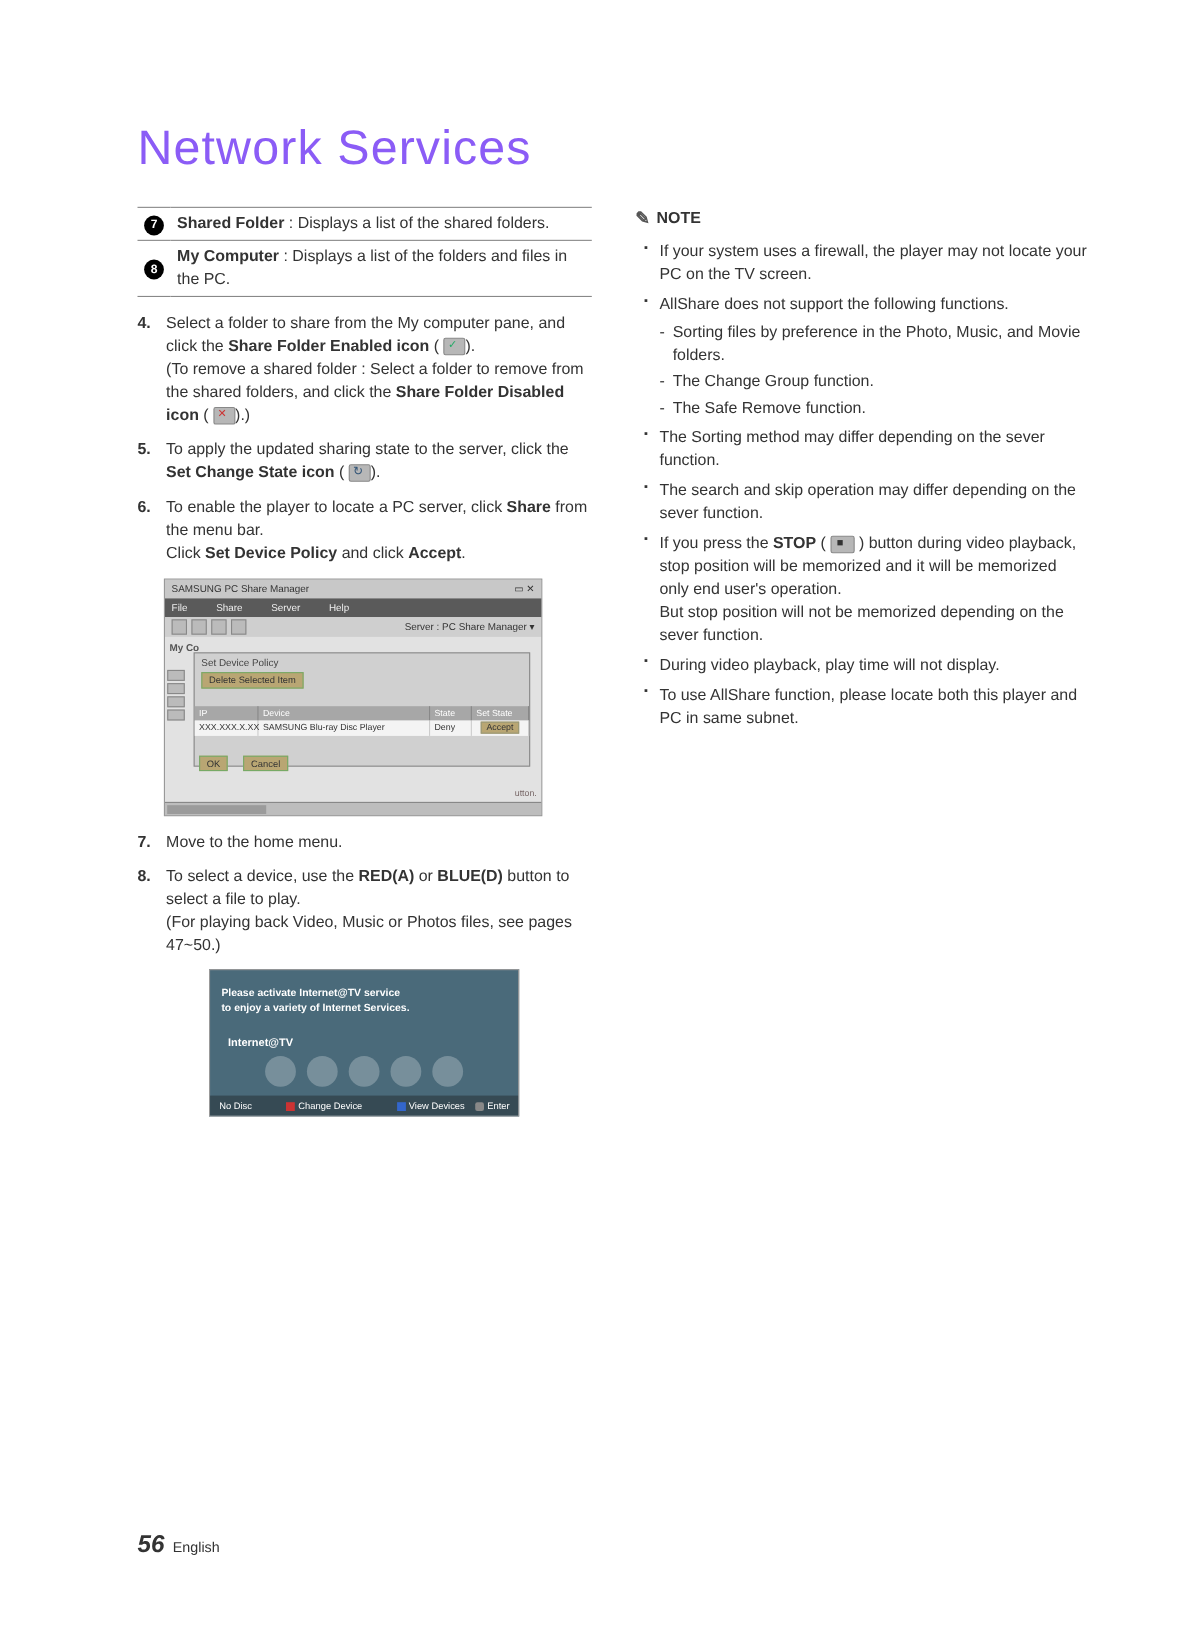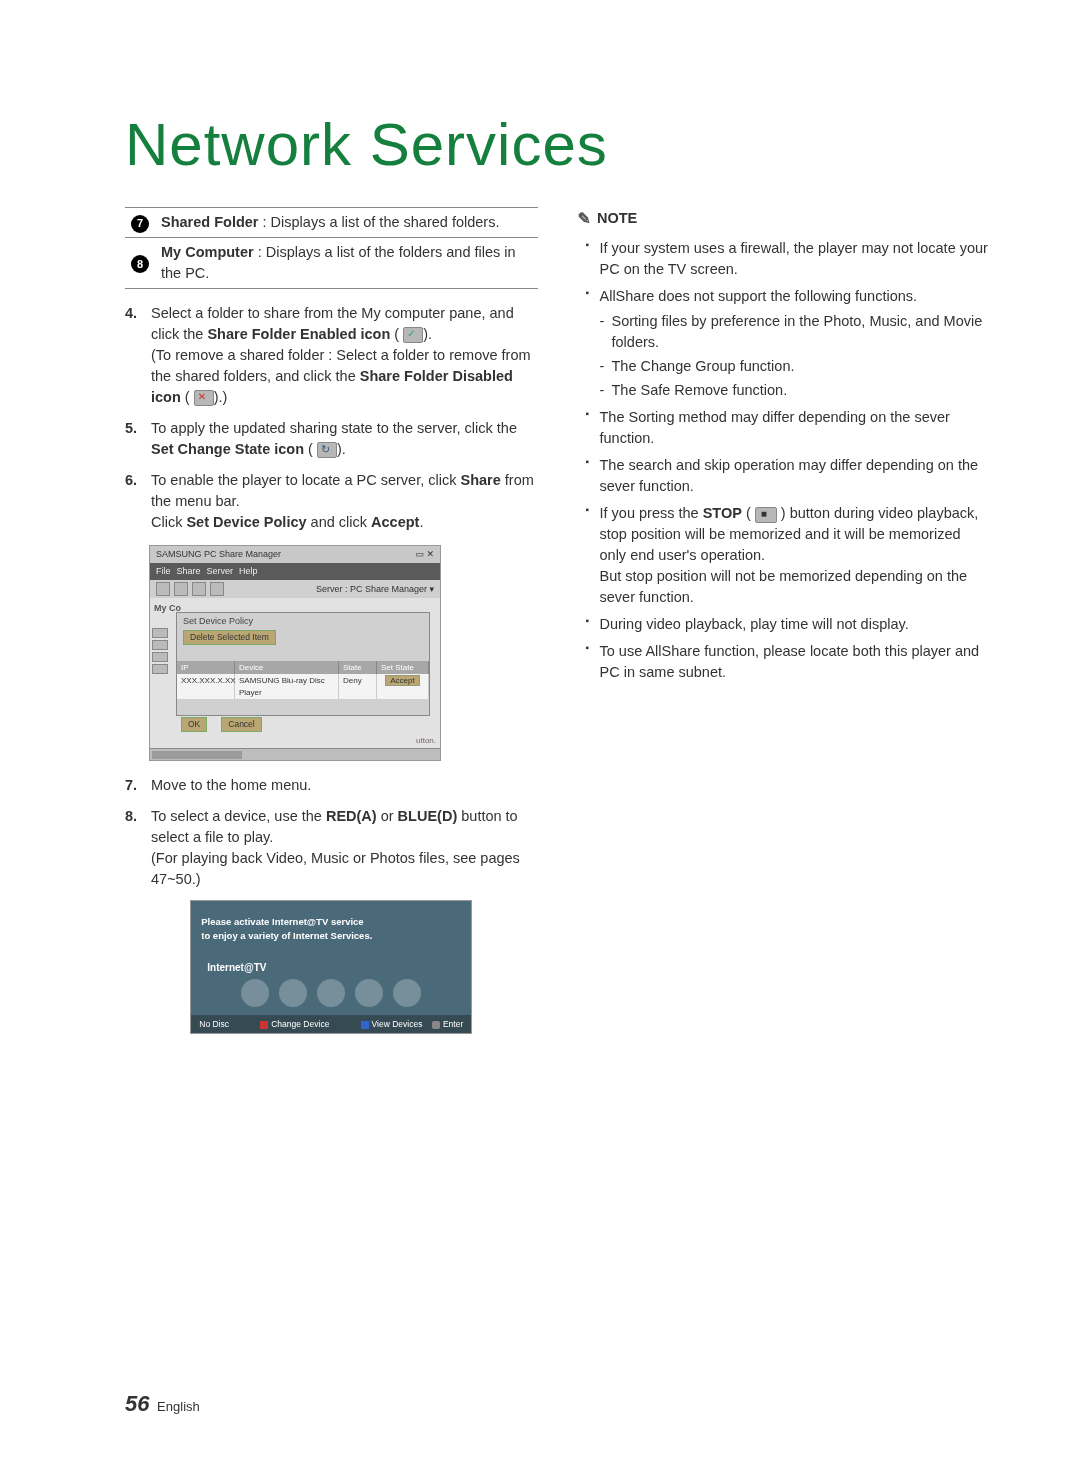--- a/index.html
+++ b/index.html
@@ -8,24 +8,24 @@
     font-family: Arial, Helvetica, sans-serif;
     color: #333;
     width: 1080px;
     height: 1477px;
     position: relative;
   }
   .page {
     padding: 110px 90px 40px 125px;
   }
   .title {
-    font-size: 60px;
+    font-size: 44px;
     font-weight: 300;
     letter-spacing: 1px;
-    color: #15803d;
+    color: #8b5cf6;
     margin-bottom: 28px;
   }
   .columns {
     display: flex;
     gap: 40px;
   }
   .col { flex: 1; font-size: 14.5px; line-height: 1.45; color: #333; }
   .col-left { flex: 1 1 50%; }
   .col-right { flex: 1 1 50%; }
 
@@ -58,26 +58,26 @@
   .inline-icon.disabled::after { content:"✕"; font-size:10px; color:#c33; position:absolute; left:3px; top:-1px; }
   .inline-icon.refresh::after { content:"↻"; font-size:11px; color:#357; position:absolute; left:3px; top:-1px; }
   .inline-icon.stop { width:22px; }
   .inline-icon.stop::after { content:"■"; font-size:10px; color:#333; position:absolute; left:5px; top:-1px; }
 
   
   .shot1 {
     margin: 12px 16px 8px 24px;
     border:1px solid #999;
     background:#d9d9d9;
-    width: 292px;
+    width: 344px;
     font-size: 9px;
     color:#333;
   }
   .shot1 .titlebar { background:#c8c8c8; padding:2px 6px; display:flex; justify-content:space-between; }
-  .shot1 .menubar { background:#5a5a5a; color:#eee; padding:2px 6px; display:flex; gap:6px; }
+  .shot1 .menubar { background:#5a5a5a; color:#eee; padding:2px 6px; display:flex; gap:26px; }
   .shot1 .toolbar { background:#cfcfcf; padding:2px 6px; display:flex; justify-content:space-between; align-items:center; }
   .shot1 .toolbar .icons { display:flex; gap:4px; }
   .shot1 .toolbar .mini { width:14px; height:14px; background:#bbb; border:1px solid #888; }
   .shot1 .body { position:relative; background:#e2e2e2; height:150px; }
   .shot1 .sidetag { position:absolute; left:4px; top:4px; font-weight:bold; color:#555; }
   .shot1 .nav { position:absolute; left:2px; top:30px; display:flex; flex-direction:column; gap:2px; }
   .shot1 .nav-item { width:16px; height:10px; background:#bbb; border:1px solid #888; }
   .shot1 .dialog {
     position:absolute; left:26px; top:14px; right:10px; height:104px;
     background:#d0d0d0; border:1px solid #888;

